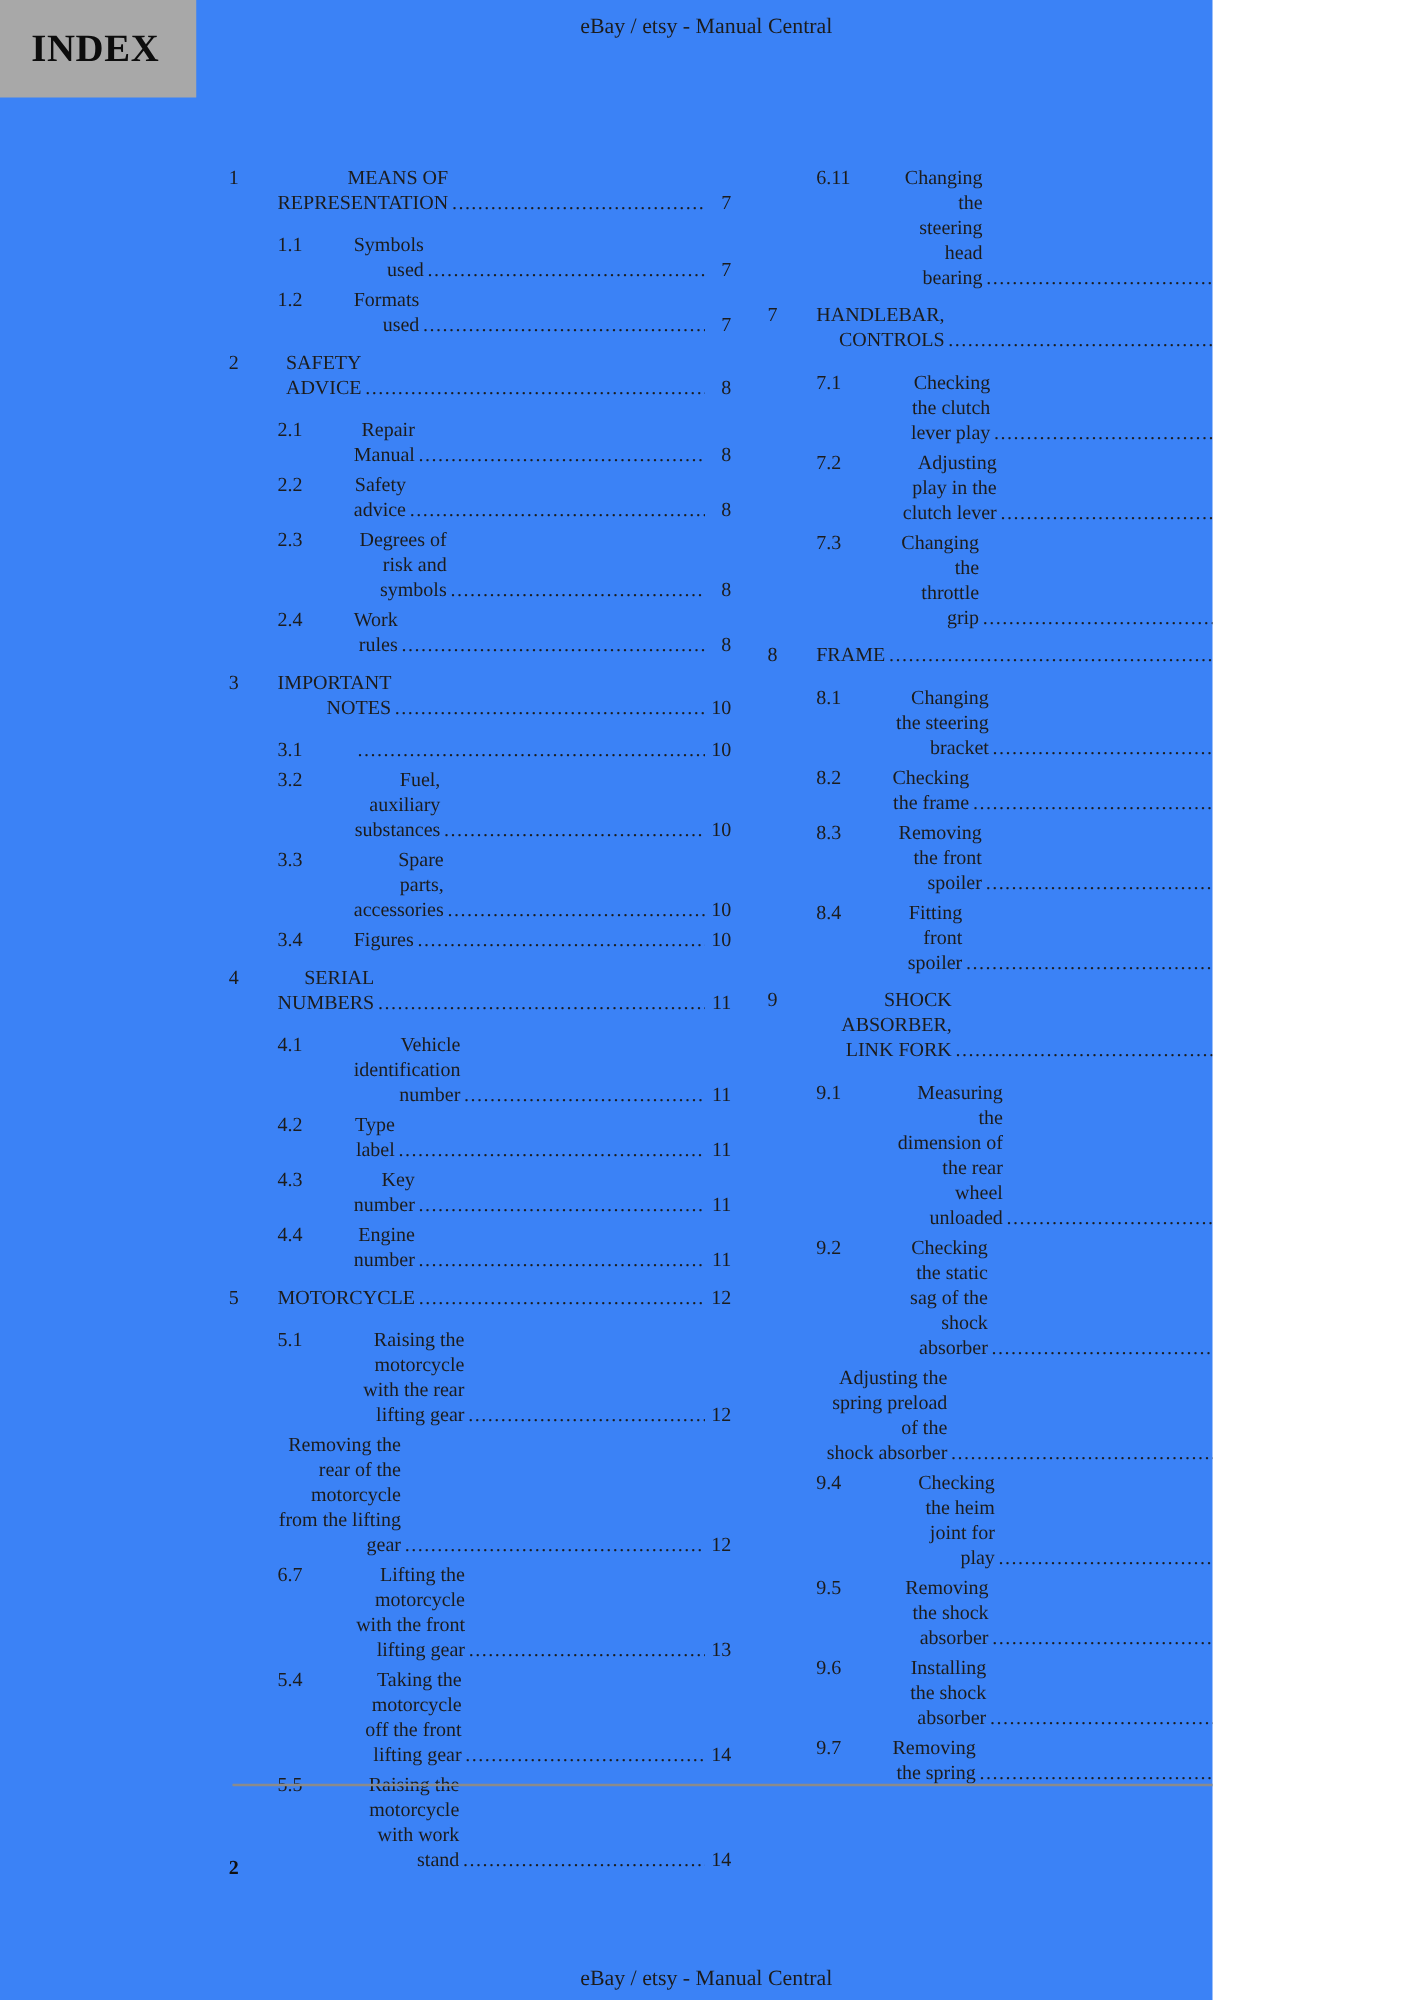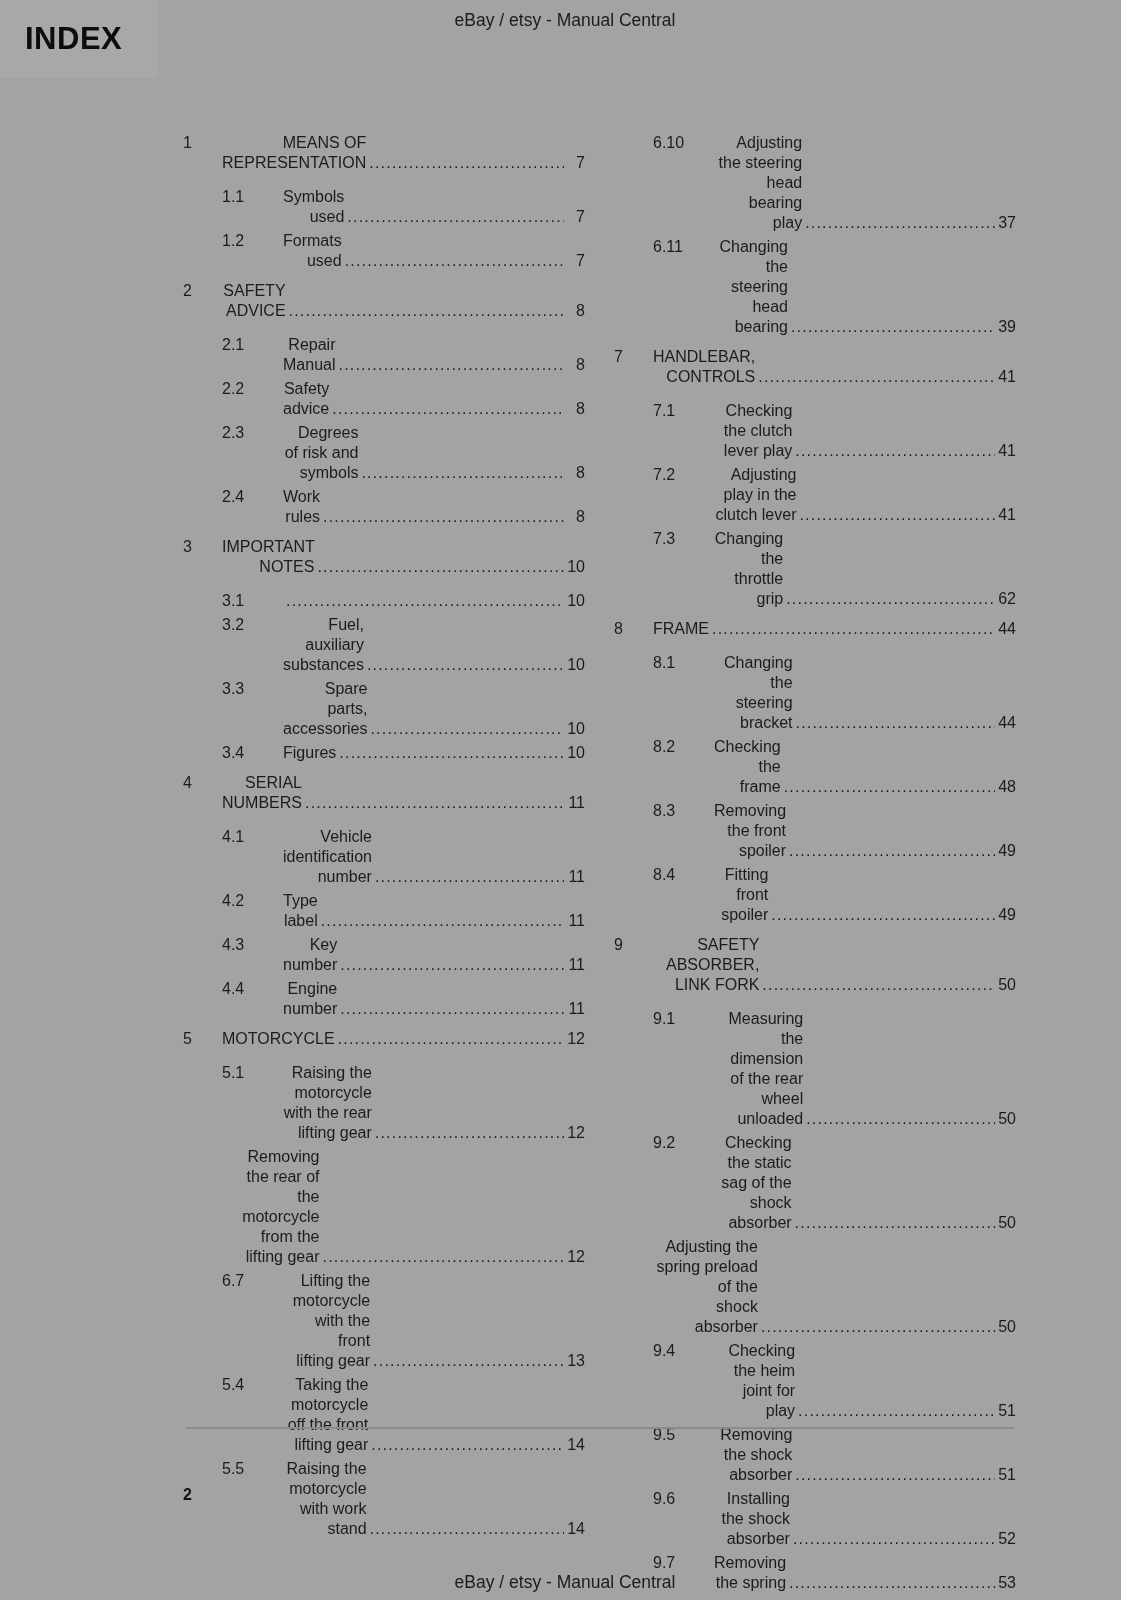--- a/index.html
+++ b/index.html
@@ -1,21 +1,21 @@
 <!DOCTYPE html>
 <html><head>
 <meta charset="utf-8">
 <style>
   html, body { margin: 0; padding: 0; background: #ffffff; }
   .page {
     position: relative;
-    width: 1121px;
+    width: 970px;
     height: 1600px;
-    background: #a3a3a3;
-    font-family: Liberation Sans, sans-serif;
+    background: #3b82f6;
+    font-family: Liberation Serif, serif;
     color: #1c1c1c;
     overflow: hidden;
   }
   .index-tab {
     position: absolute;
     left: 0; top: 0;
     width: 157px; height: 78px;
     background: #a8a8a8;
     display: flex;
     align-items: center;
@@ -248,27 +248,20 @@
         <span class="num">5.5</span>
         <span class="title">Raising the motorcycle with work
 stand</span>
         <span class="dots"></span>
         <span class="pagenum">14</span>
       </div>
     </div>
 
   <div class="toc-col col-right">
       <div class="row section">
-        <span class="num">6.10</span>
-        <span class="title">Adjusting the steering head bearing
-play</span>
-        <span class="dots"></span>
-        <span class="pagenum">37</span>
-      </div>
-      <div class="row section">
         <span class="num">6.11</span>
         <span class="title">Changing the steering head
 bearing</span>
         <span class="dots"></span>
         <span class="pagenum">39</span>
       </div>
       <div class="row chapter">
         <span class="num">7</span>
         <span class="title">HANDLEBAR, CONTROLS</span>
         <span class="dots"></span>
@@ -317,21 +310,21 @@
         <span class="pagenum">49</span>
       </div>
       <div class="row section">
         <span class="num">8.4</span>
         <span class="title">Fitting front spoiler</span>
         <span class="dots"></span>
         <span class="pagenum">49</span>
       </div>
       <div class="row chapter">
         <span class="num">9</span>
-        <span class="title">SAFETY ABSORBER, LINK FORK</span>
+        <span class="title">SHOCK ABSORBER, LINK FORK</span>
         <span class="dots"></span>
         <span class="pagenum">50</span>
       </div>
       <div class="row section">
         <span class="num">9.1</span>
         <span class="title">Measuring the dimension of the rear
 wheel unloaded</span>
         <span class="dots"></span>
         <span class="pagenum">50</span>
       </div>

